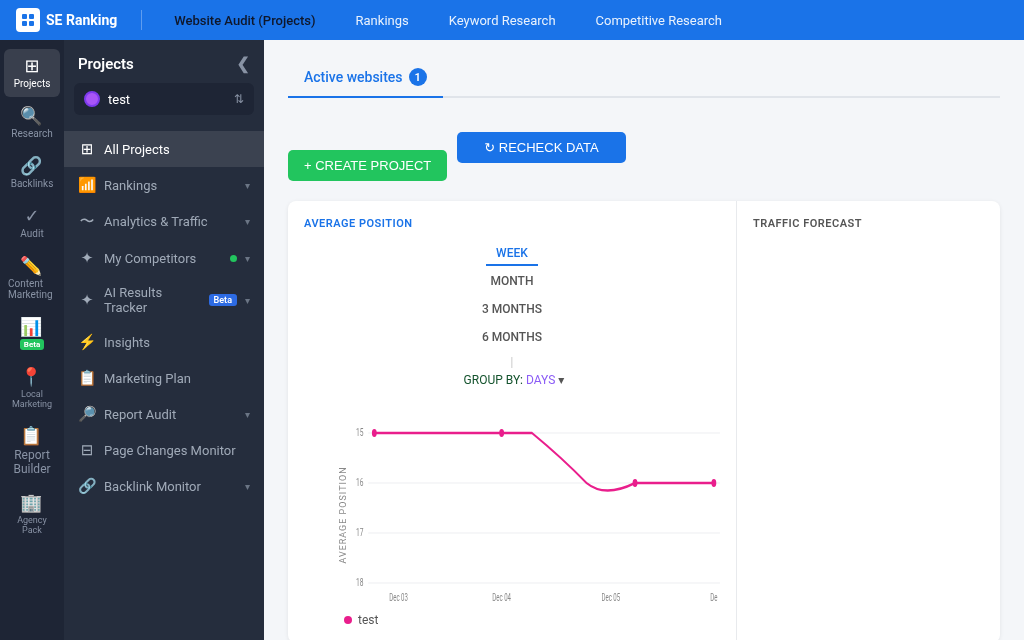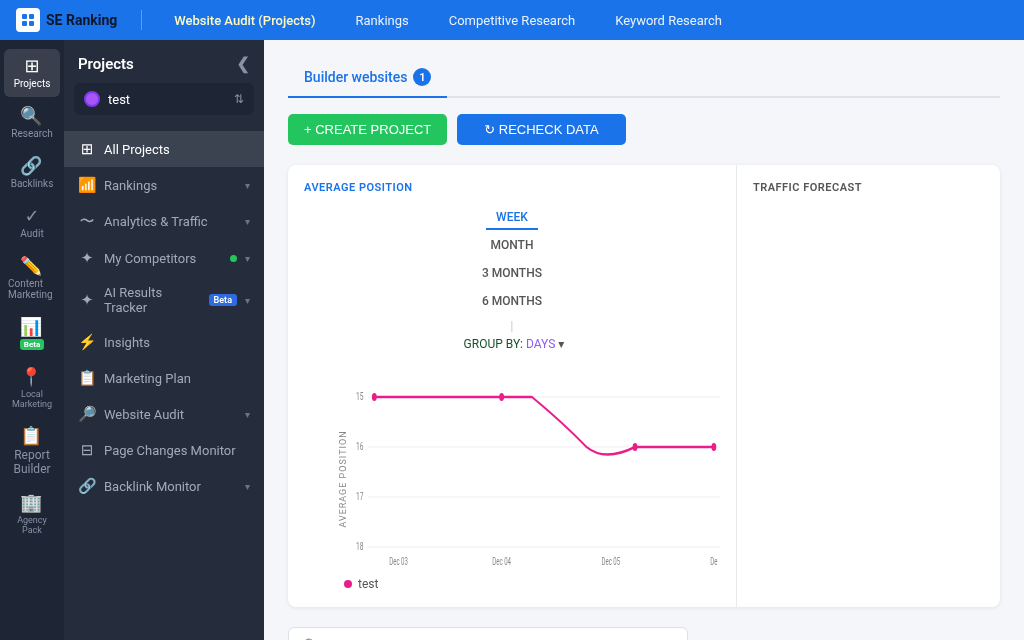--- a/index.html
+++ b/index.html
@@ -8,26 +8,26 @@
     
     .top-nav {
       background: #1a73e8;
       height: 40px;
       display: flex;
       align-items: center;
       padding: 0 16px;
       gap: 24px;
       position: fixed; top: 0; left: 0; right: 0; z-index: 100;
     }
-    .logo { display: flex; align-items: center; gap: 6px; color: #0f172a; font-weight: 700; font-size: 14px; }
+    .logo { display: flex; align-items: center; gap: 6px; color: #ffffff; font-weight: 700; font-size: 14px; }
     .logo-icon { width: 24px; height: 24px; background: white; border-radius: 4px; display: flex; align-items: center; justify-content: center; }
     .logo-icon svg { width: 16px; height: 16px; }
     .nav-divider { width: 1px; height: 20px; background: rgba(255,255,255,0.3); }
     .nav-item { color: rgba(255,255,255,0.9); font-size: 13px; cursor: pointer; padding: 4px 8px; border-radius: 4px; }
-    .nav-item.active { color: #fef9c3; font-weight: 500; }
+    .nav-item.active { color: #0f172a; font-weight: 500; }
 
     
     .icon-sidebar {
       position: fixed; top: 40px; left: 0; width: 64px; height: calc(100vh - 40px);
       background: #1e2535; display: flex; flex-direction: column; align-items: center;
       padding-top: 8px; z-index: 90;
     }
     .icon-sidebar-item {
       display: flex; flex-direction: column; align-items: center; gap: 3px;
       padding: 8px 4px; width: 100%; cursor: pointer; color: #8892a4; font-size: 10px;
@@ -82,21 +82,21 @@
     }
     .tab.active { color: #1a73e8; border-bottom-color: #1a73e8; font-weight: 500; }
     .tab-count { background: #555; color: white; border-radius: 50%; width: 18px; height: 18px; font-size: 11px; display: flex; align-items: center; justify-content: center; font-weight: 600; }
     .tab.active .tab-count { background: #1a73e8; }
 
     
     .action-row { display: flex; align-items: center; gap: 10px; margin-bottom: 20px; }
     .btn-create {
       background: #22c55e; color: white; border: none; border-radius: 5px;
       padding: 8px 16px; font-size: 13px; font-weight: 500; cursor: pointer;
-      display: flex; align-items: center; gap: 6px;
+      display: flex; align-items: center; gap: 6px; margin-top: 36px;
     }
     .btn-recheck {
       background: #1a73e8; color: white; border: none; border-radius: 5px;
       padding: 8px 27px; font-size: 13px; font-weight: 500; cursor: pointer;
       display: flex; align-items: center; gap: 6px;
     }
 
     
     .charts-row { display: flex; gap: 0; background: white; border-radius: 8px; box-shadow: 0 1px 4px rgba(0,0,0,0.08); overflow: hidden; margin-bottom: 20px; }
     .chart-panel { flex: 1; padding: 16px; border-right: 1px solid #e8eaed; }
@@ -140,22 +140,22 @@
           <rect x="9" y="2" width="5" height="5" rx="1"></rect>
           <rect x="2" y="9" width="5" height="5" rx="1"></rect>
           <rect x="9" y="9" width="5" height="5" rx="1"></rect>
         </svg>
     </div>
     <span>SE Ranking</span>
   </div>
   <div class="nav-divider"></div>
   <span class="nav-item active">Website Audit (Projects)</span>
   <span class="nav-item">Rankings</span>
+  <span class="nav-item">Keyword Research</span>
   <span class="nav-item">Competitive Research</span>
-  <span class="nav-item">Keyword Research</span>
 </nav>
 
 <div class="icon-sidebar">
   <div class="icon-sidebar-item active">
     <div class="icon-wrap">⊞</div>
     <span>Projects</span>
   </div>
   <div class="icon-sidebar-item">
     <div class="icon-wrap">🔍</div>
     <span>Research</span>
@@ -232,40 +232,40 @@
     <div class="nav-item-row">
       <span class="ni-icon">⚡</span>
       <span class="ni-label">Insights</span>
     </div>
     <div class="nav-item-row">
       <span class="ni-icon">📋</span>
       <span class="ni-label">Marketing Plan</span>
     </div>
     <div class="nav-item-row">
       <span class="ni-icon">🔎</span>
-      <span class="ni-label">Website Audit</span>
+      <span class="ni-label">Report Audit</span>
       <span class="ni-arrow">▾</span>
     </div>
     <div class="nav-item-row">
       <span class="ni-icon">⊟</span>
       <span class="ni-label">Page Changes Monitor</span>
     </div>
     <div class="nav-item-row">
       <span class="ni-icon">🔗</span>
       <span class="ni-label">Backlink Monitor</span>
       <span class="ni-arrow">▾</span>
     </div>
   </div>
 </div>
 
 <div class="main-content">
 
   <div class="tabs-row">
     <div class="tab active">
-      <span>Builder websites</span>
+      <span>Active websites</span>
       <span class="tab-count">1</span>
     </div>
   </div>
 
   <div class="action-row">
     <button class="btn-create">+ CREATE PROJECT</button>
     <button class="btn-recheck">↻ RECHECK DATA</button>
   </div>
 
   <div class="charts-row">

